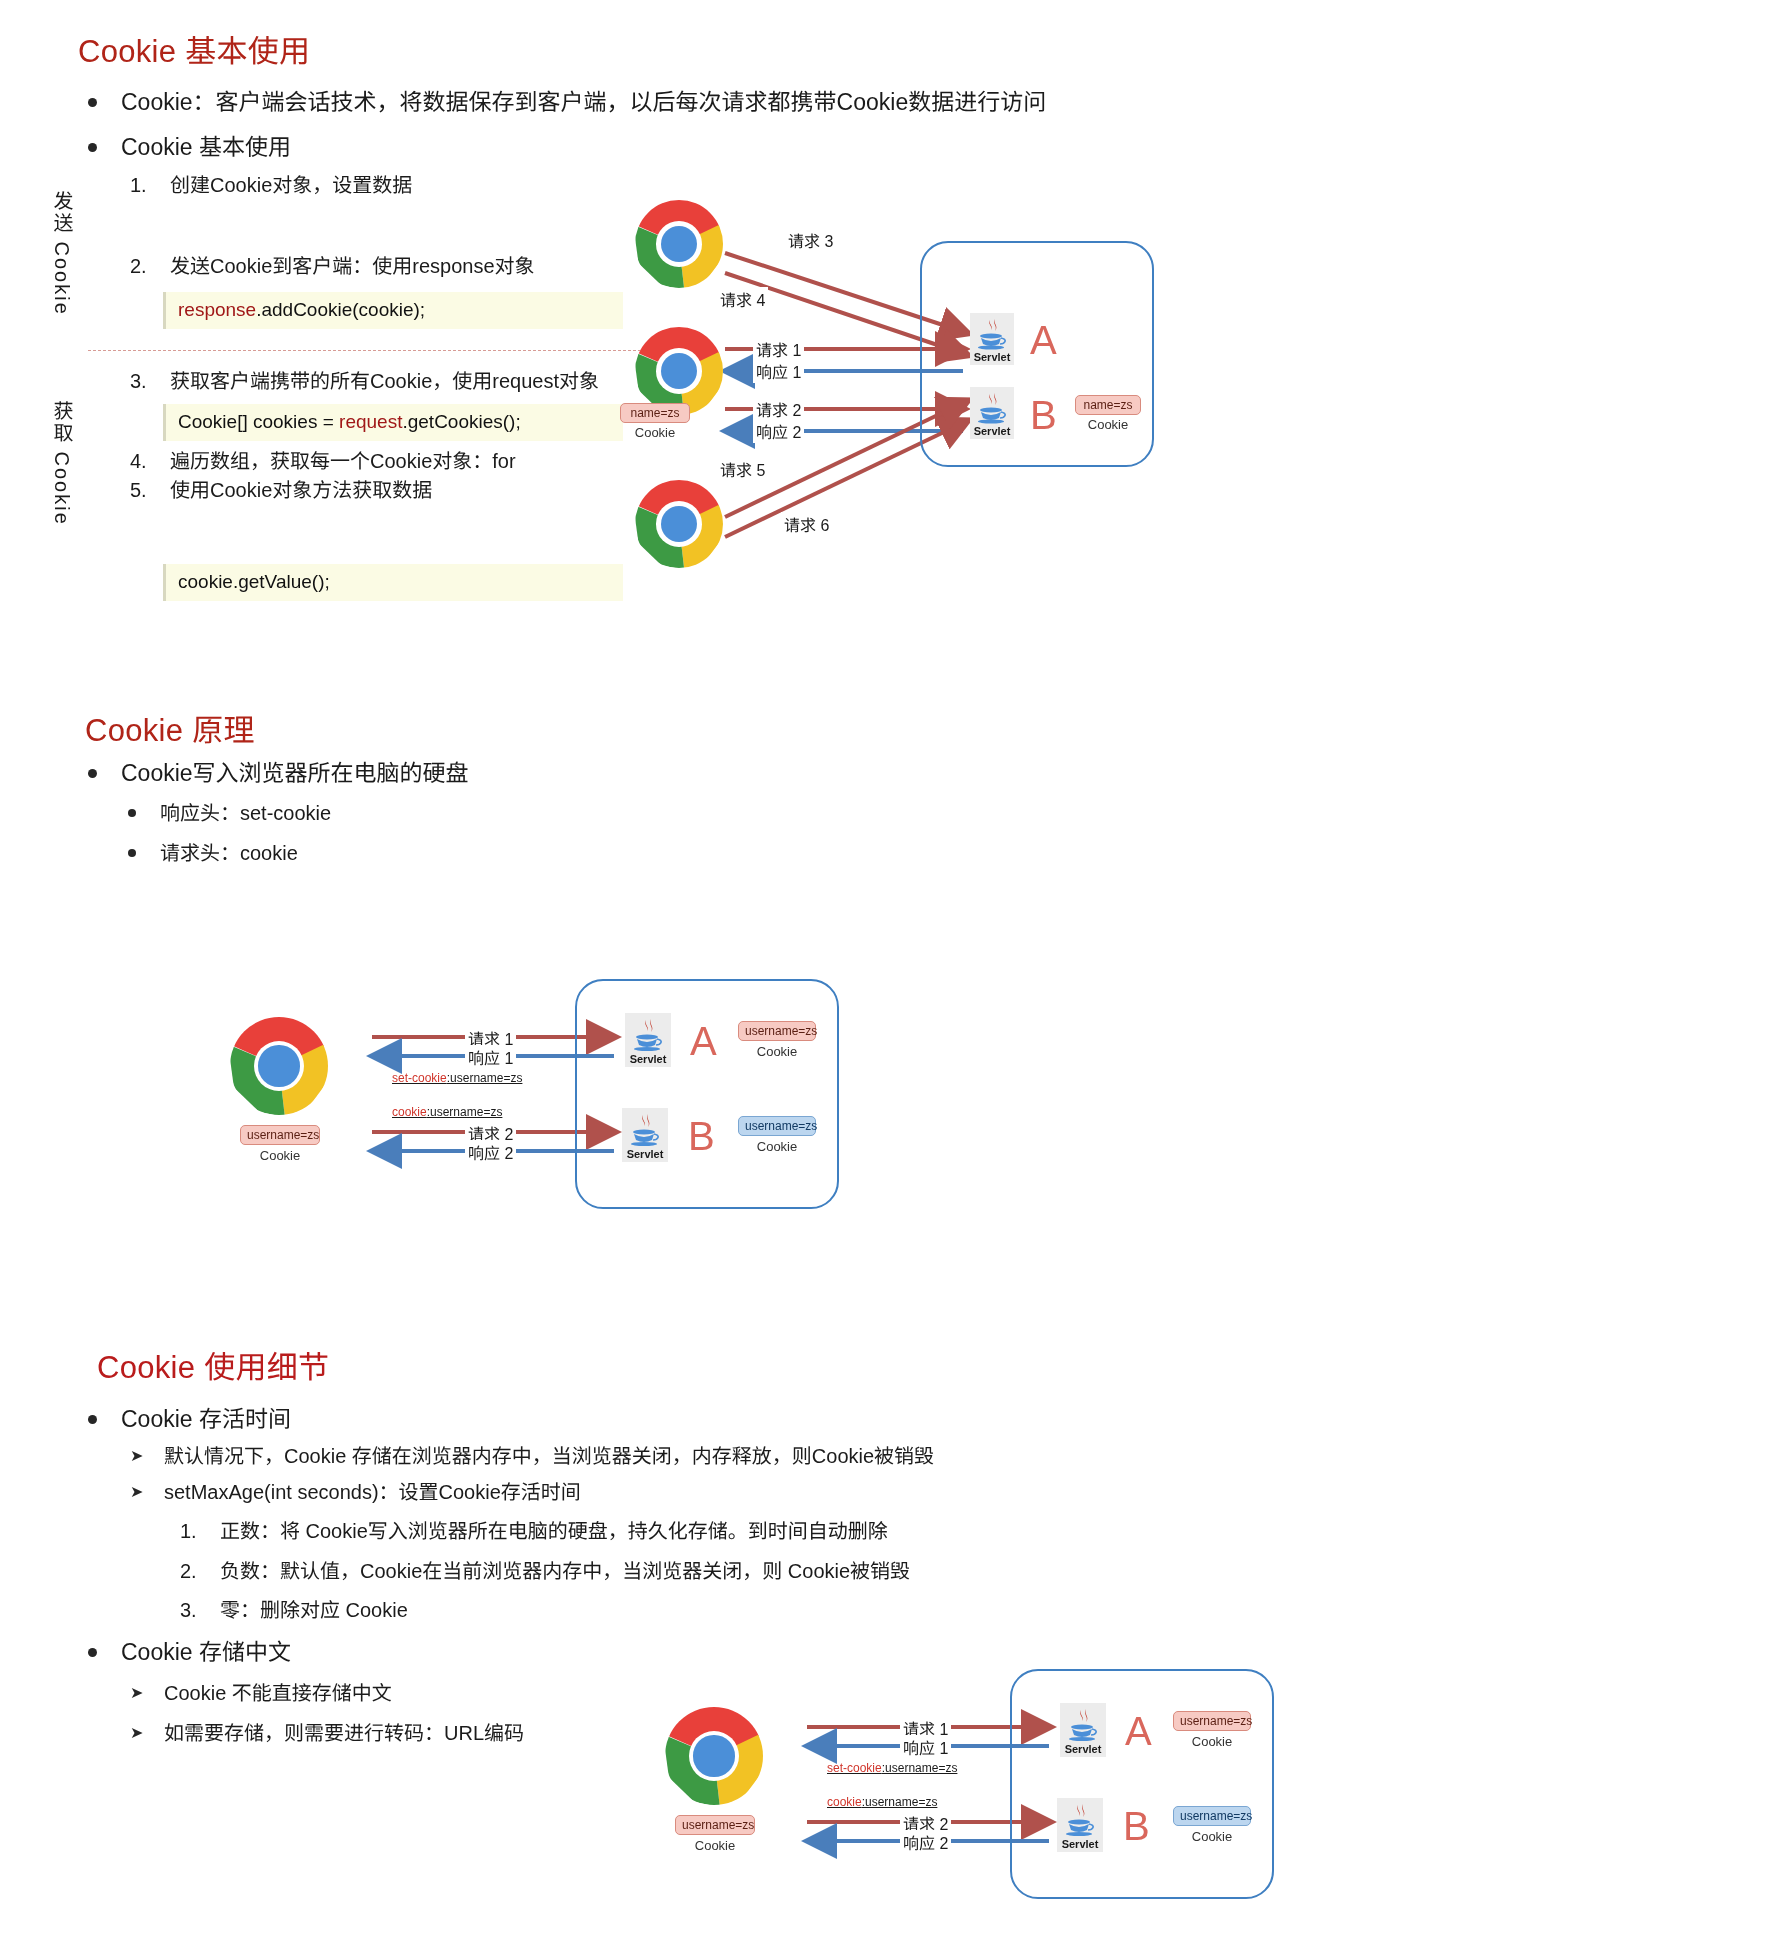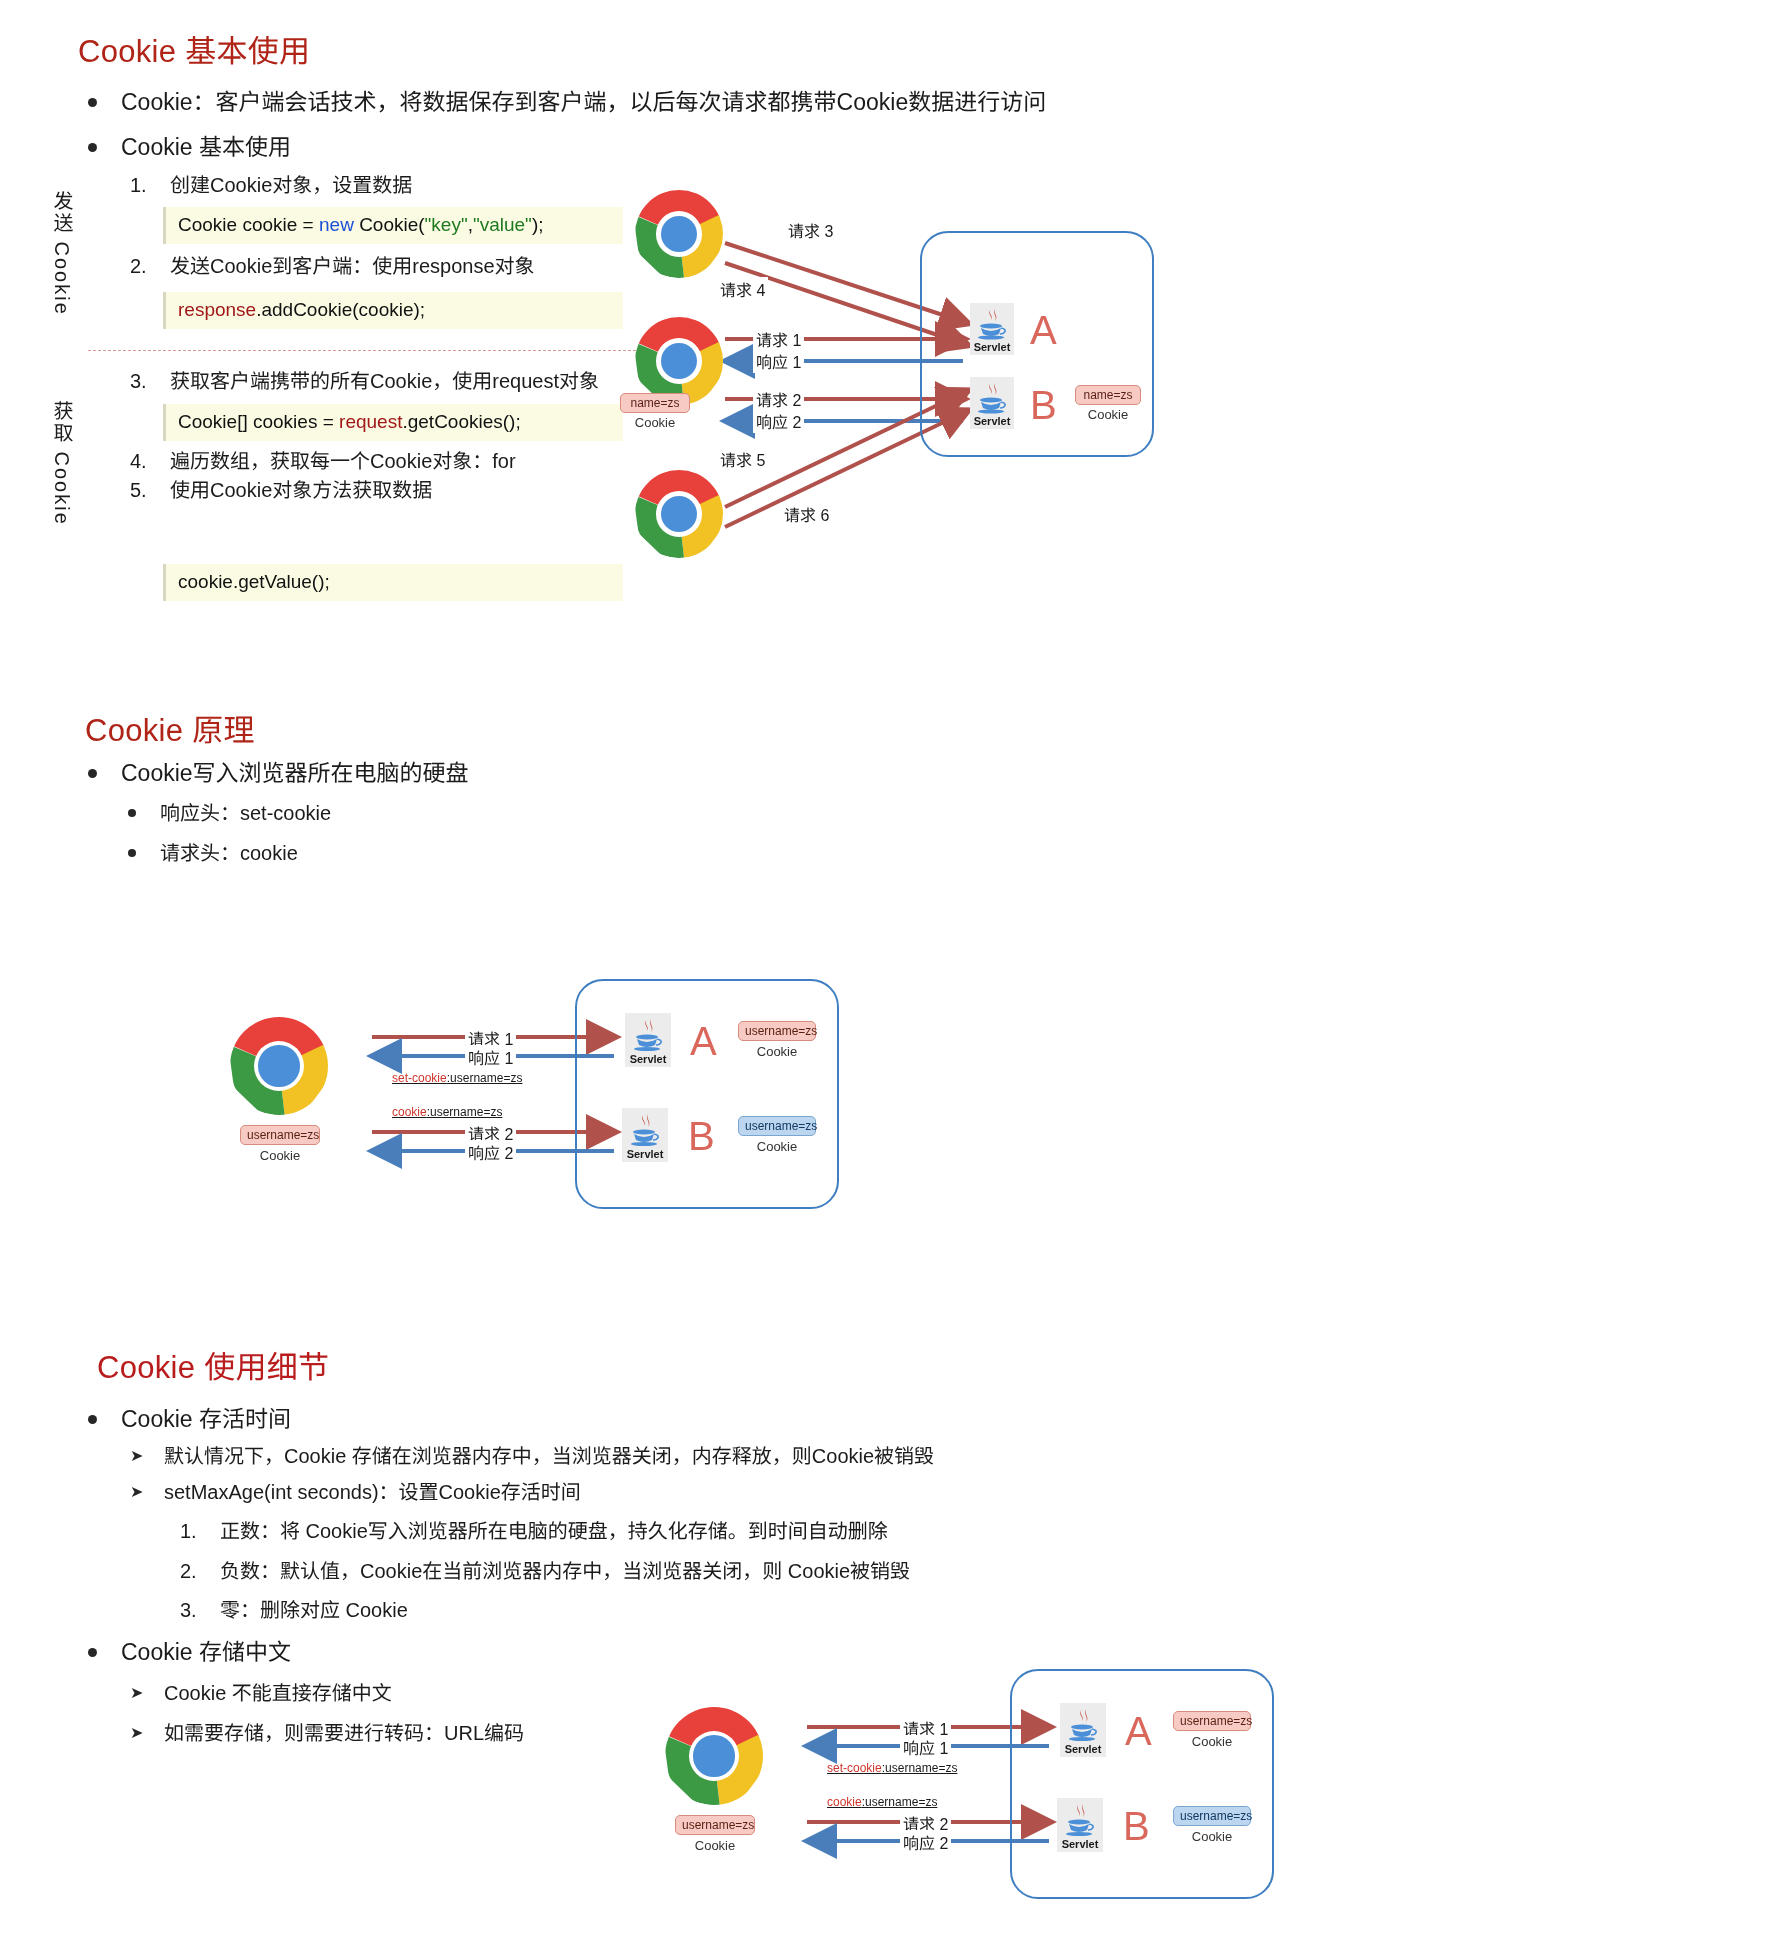--- a/index.html
+++ b/index.html
@@ -168,23 +168,20 @@
       </div>
   </div>
 
   <div class="blk" style="left:130px;top:172px;">
     <div class="li">
         <span class="num">1.</span>
         <span class="txt-lv2">创建Cookie对象，设置数据</span>
       </div>
   </div>
 
-  <div class="code" style="left:163px;top:207px;width:460px;">
-    <span>Cookie cookie = </span><span class="kw-new">new</span><span> Cookie(</span><span class="str">"key"</span><span>,</span><span class="str">"value"</span><span>);</span>
-  </div>
 
   <div class="blk" style="left:130px;top:253px;">
     <div class="li">
         <span class="num">2.</span>
         <span class="txt-lv2">发送Cookie到客户端：使用response对象</span>
       </div>
   </div>
 
   <div class="code" style="left:163px;top:292px;width:460px;">
     <span class="obj">response</span><span>.addCookie(cookie);</span>
@@ -218,21 +215,21 @@
   </div>
 
 
   <div class="code" style="left:163px;top:564px;width:460px;">
     <span>cookie.getValue();</span>
   </div>
 
   <div class="vlabel" style="left:48px;top:190px;">发送 Cookie</div>
   <div class="vlabel" style="left:48px;top:400px;">获取 Cookie</div>
 
-  <div class="diagram" style="left:725px;top:205px;width:620px;height:390px;">
+  <div class="diagram" style="left:725px;top:215px;width:620px;height:390px;">
 
     <svg style="position:absolute;left:0;top:0;" width="620" height="390">
       <defs>
         <marker id="r1" markerWidth="9" markerHeight="9" refX="7" refY="4.5" orient="auto">
           <path d="M0,0 L9,4.5 L0,9 z" fill="#b0514c"></path>
         </marker>
         <marker id="b1" markerWidth="9" markerHeight="9" refX="7" refY="4.5" orient="auto">
           <path d="M0,0 L9,4.5 L0,9 z" fill="#4a7ebb"></path>
         </marker>
       </defs>

